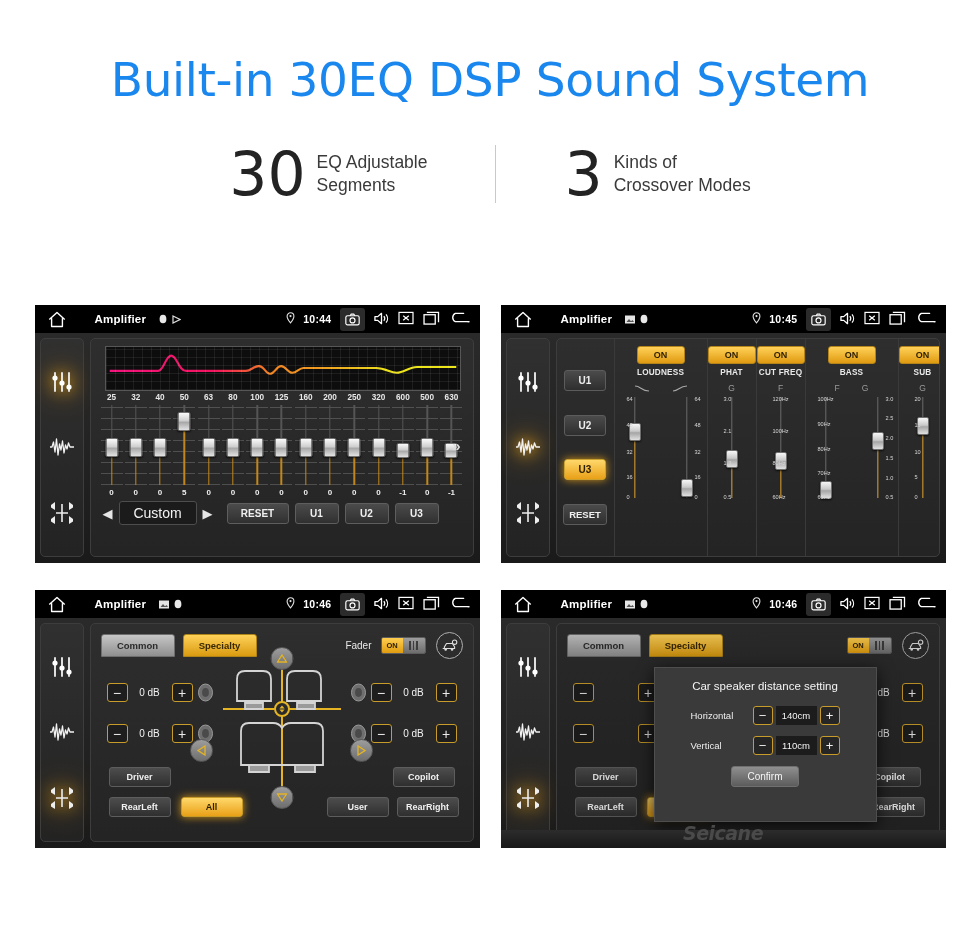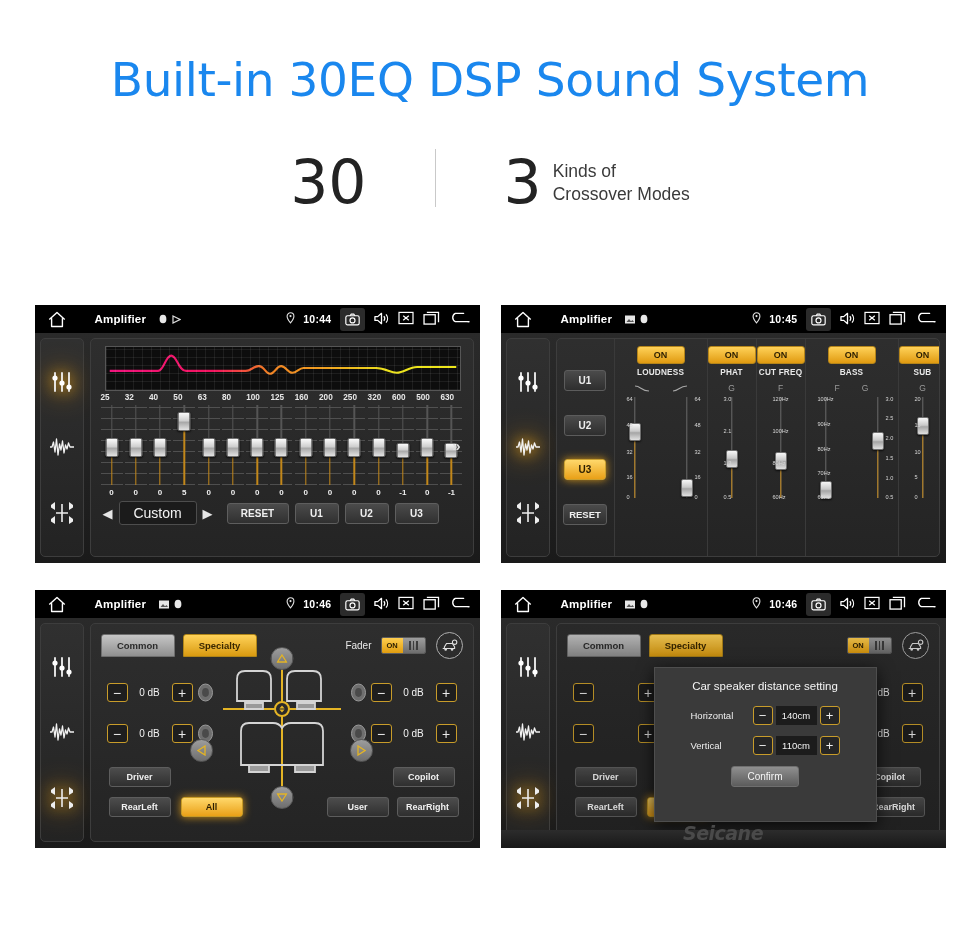--- a/index.html
+++ b/index.html
@@ -25,21 +25,20 @@
     display: flex;
     justify-content: center;
     align-items: center;
     margin-top: 38px;
     gap: 0px;
   }
   .stat {
     display: flex;
     align-items: center;
     gap: 11px;
-    margin-top: 9px;
   }
   .stat-num {
     font-size: 60px;
     font-weight: 400;
     color: #232323;
     line-height: 0.95;
     font-family: "DejaVu Sans", sans-serif;
   }
   .stat-text {
     font-size: 17.5px;
@@ -132,21 +131,21 @@
     background-image:
       repeating-linear-gradient(90deg, rgba(255,255,255,.07) 0 1px, transparent 1px 9px),
       repeating-linear-gradient(0deg, rgba(255,255,255,.07) 0 1px, transparent 1px 8px);
   }
   .eq-freqs {
     display: flex; margin: 2px 10px 0 10px;
     justify-content: space-between;
   }
   .eq-freqs span {
     font-size: 8.2px; color: #e8e8e8; font-weight: bold;
-    width: 22px; text-align: left;
+    width: 22px; text-align: center;
   }
   .eq-sliders {
     display: flex; margin: 3px 10px 0 10px;
     justify-content: space-between; position: relative;
   }
   .eq-col { width: 22px; display: flex; flex-direction: column; align-items: center; }
   .eq-track {
     width: 22px; height: 80px; position: relative;
   }
   .eq-track .rail-top {
@@ -377,20 +376,22 @@
   }
 </style>
 </head>
 <body>
 
 <div class="hero-title">Built-in 30EQ DSP Sound System</div>
 
 <div class="stats-row">
   <div class="stat">
     <span class="stat-num">30</span>
+    <span class="stat-text">EQ Adjustable
+Segments</span>
   </div>
   <div class="stat-divider"></div>
   <div class="stat">
     <span class="stat-num">3</span>
     <span class="stat-text">Kinds of
 Crossover Modes</span>
   </div>
 </div>
 
 <div class="panels">

